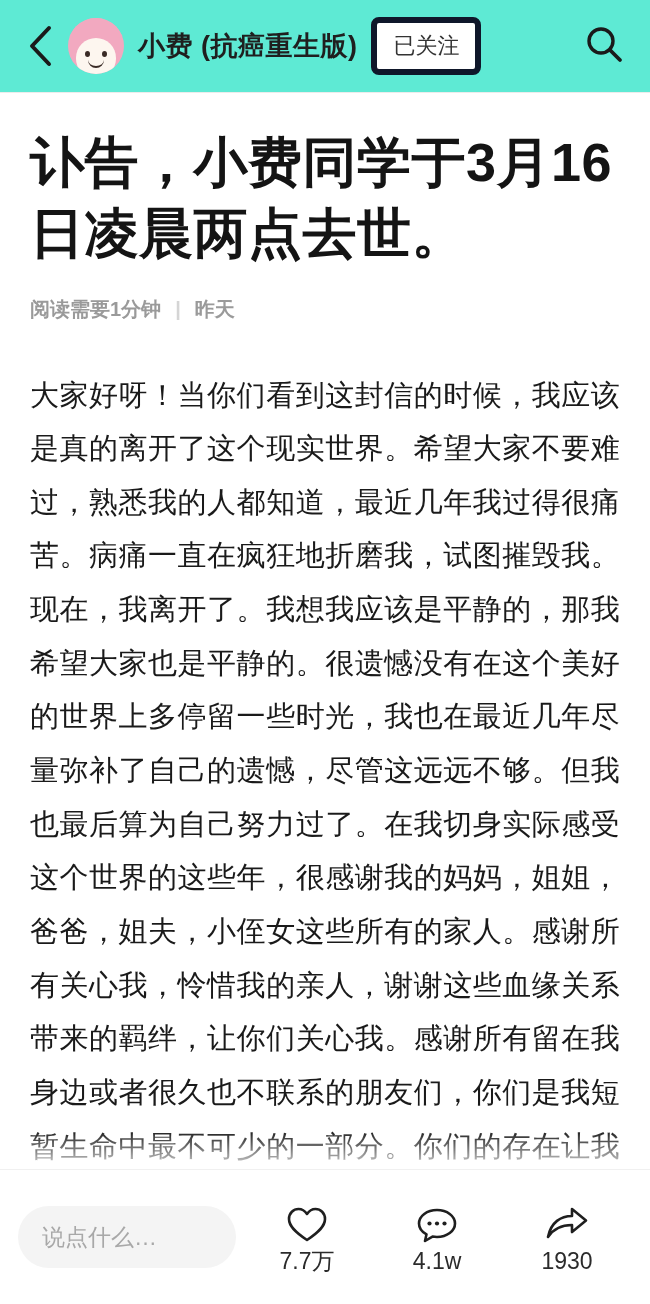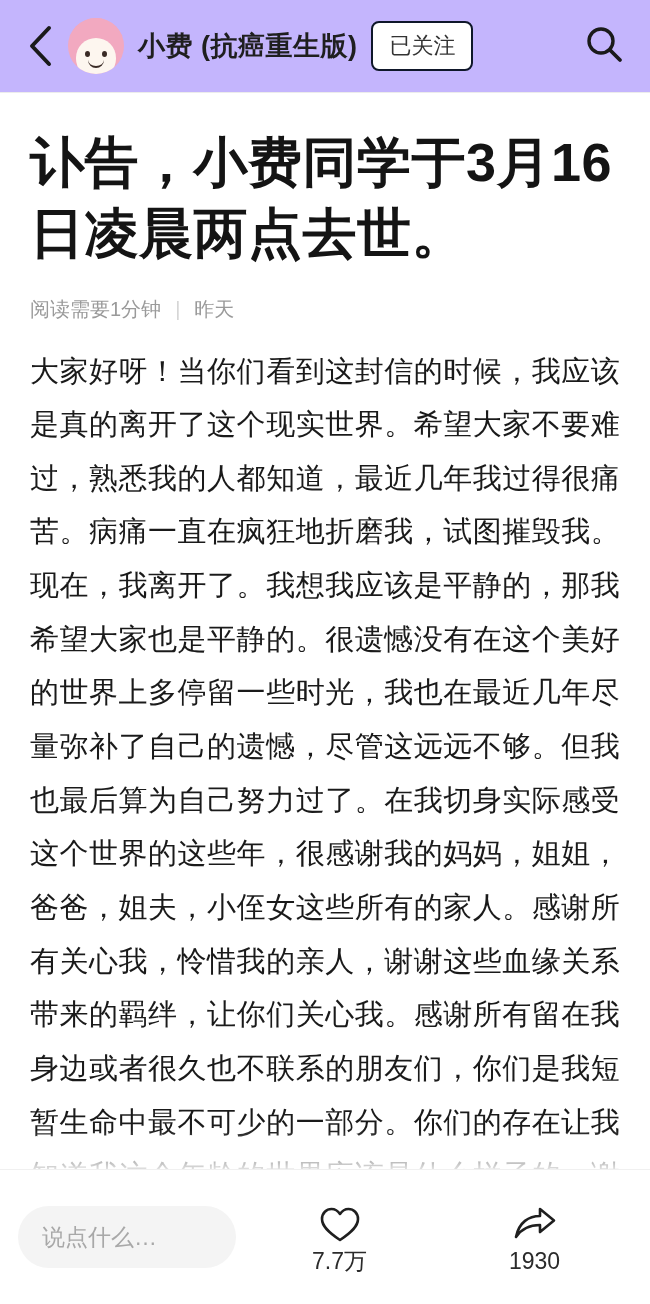--- a/index.html
+++ b/index.html
@@ -16,21 +16,21 @@
     font-family: "Liberation Sans", "DejaVu Sans", sans-serif;
     color: #1a1a1a;
   }
 
   
   .topbar {
     height: 92px;
     display: flex;
     align-items: center;
     padding: 0 22px 0 18px;
-    background: #c4b5fd;
+    background: #5eead4;
     position: relative;
   }
   .back-btn {
     width: 44px;
     height: 44px;
     display: flex;
     align-items: center;
     justify-content: center;
     flex: 0 0 auto;
     cursor: pointer;
@@ -91,21 +91,21 @@
     font-size: 27px;
     font-weight: 700;
     color: #1f1f1f;
     margin-left: 14px;
     white-space: nowrap;
     letter-spacing: 0.5px;
   }
 
   .follow-btn {
     margin-left: 14px;
-    border: 2px solid #0f172a;
+    border: 6px solid #0f172a;
     border-radius: 8px;
     background: #ffffff;
     color: #333333;
     font-size: 22px;
     padding: 8px 16px;
     white-space: nowrap;
     cursor: pointer;
     font-family: inherit;
   }
 
@@ -136,21 +136,22 @@
     font-weight: 700;
     color: #141414;
     letter-spacing: 0.5px;
     margin: 0 0 26px 0;
   }
   .meta {
     display: flex;
     align-items: center;
     font-size: 20px;
     color: #9a9a9a;
-    margin-bottom: 22px;
+    margin-bottom: 46px;
+    font-weight: bold;
   }
   .meta .sep {
     margin: 0 14px;
     color: #d5d5d5;
   }
   .body-text {
     font-size: 29px;
     line-height: 1.85;
     color: #1a1a1a;
     letter-spacing: 0.2px;
@@ -273,20 +274,31 @@
 
     <div class="action">
       <span class="glyph">
         <svg width="42" height="38" viewBox="0 0 42 38" fill="none">
           <path d="M21 34 C9 26 3 20 3 13 C3 7 7.5 3 12.5 3 C16 3 19 5 21 8 C23 5 26 3 29.5 3 C34.5 3 39 7 39 13 C39 20 33 26 21 34 Z" stroke="#1f1f1f" stroke-width="2.6" stroke-linejoin="round"></path>
         </svg>
       </span>
       <span class="count">7.7万</span>
     </div>
 
+    <div class="action">
+      <span class="glyph">
+        <svg width="42" height="38" viewBox="0 0 42 38" fill="none">
+          <path d="M21 4 C11 4 3 10 3 17.5 C3 22 6 26 10.5 28.3 L9 35 L16.5 30.6 C18 30.9 19.5 31 21 31 C31 31 39 25 39 17.5 C39 10 31 4 21 4 Z" stroke="#1f1f1f" stroke-width="2.6" stroke-linejoin="round"></path>
+          <circle cx="13.5" cy="17.5" r="2.1" fill="#1f1f1f"></circle>
+          <circle cx="21" cy="17.5" r="2.1" fill="#1f1f1f"></circle>
+          <circle cx="28.5" cy="17.5" r="2.1" fill="#1f1f1f"></circle>
+        </svg>
+      </span>
+      <span class="count">4.1w</span>
+    </div>
 
 
     <div class="action">
       <span class="glyph">
         <svg width="44" height="38" viewBox="0 0 44 38" fill="none">
           <path d="M3 31 C6 16 16 10 27 10 L27 3 L41 14.5 L27 26 L27 19 C17 19 9 22 3 31 Z" stroke="#1f1f1f" stroke-width="2.6" stroke-linejoin="round" fill="none"></path>
         </svg>
       </span>
       <span class="count">1930</span>
     </div>

